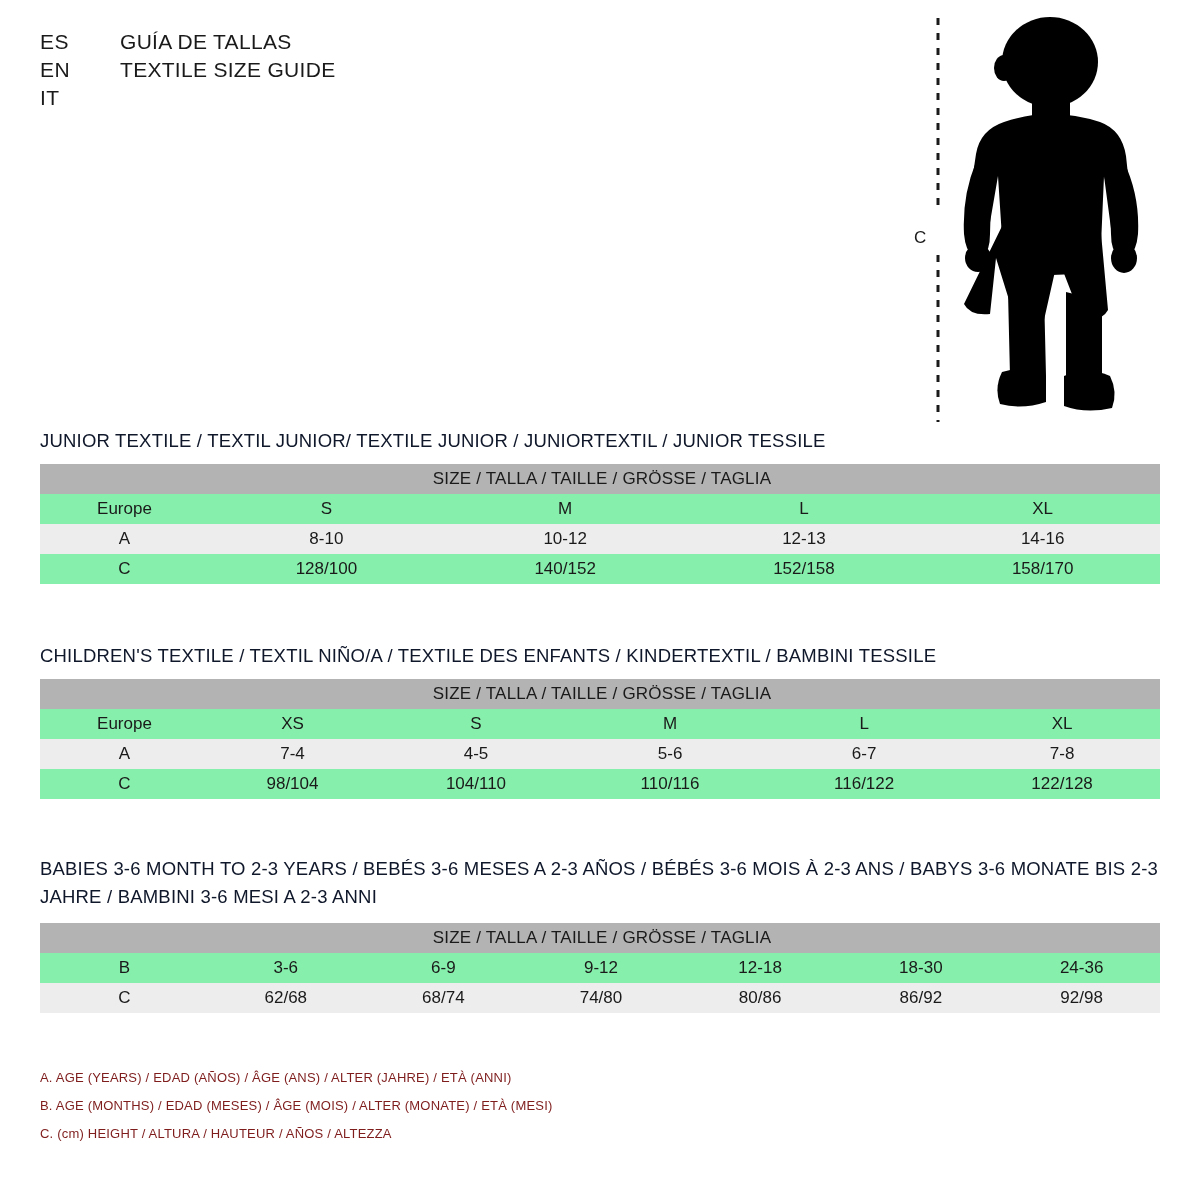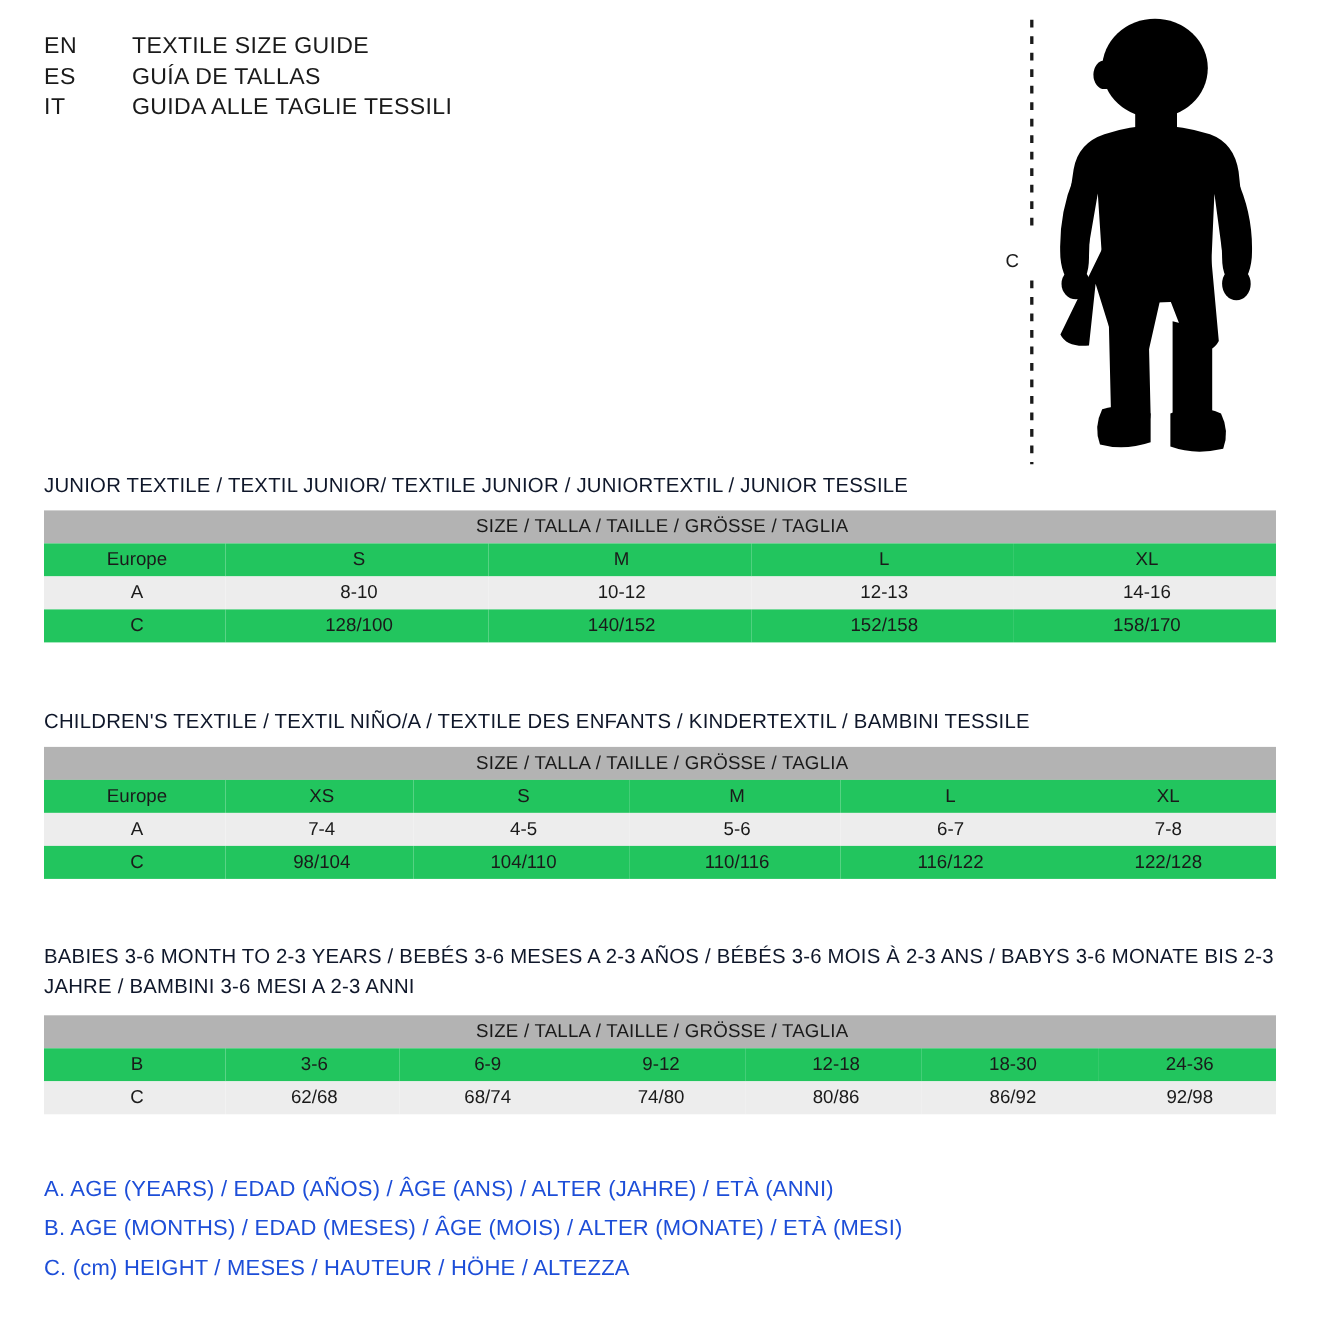--- a/index.html
+++ b/index.html
@@ -80,54 +80,53 @@
     padding: 5px 0 5px 4px;
     height: 30px;
     vertical-align: middle;
   }
   .row-head td {
     background: #b3b3b3;
     font-size: 17px;
     letter-spacing: 0.2px;
   }
   .row-alt td { background: #ededed; }
-  .row-plain td { background: #22c55e; }
+  .row-plain td { background: #86efac; }
   .cell-label { width: 165px; text-align: center; padding-left: 4px; }
   .cell-val { text-align: center; }
 
   
   .legend {
     position: absolute;
     left: 40px;
     width: 1120px;
   }
   .legend div {
-    font-size: 20px;
+    font-size: 13px;
     letter-spacing: 0.2px;
-    color: #1d4ed8;
+    color: #7f1d1d;
     margin-bottom: 13px;
   }
 </style>
 </head>
 <body>
 
 <div class="page">
 
   <div class="header">
+    <div class="hdr-row">
+      <span class="hdr-lang">ES</span>
+      <span class="hdr-text">GUÍA DE TALLAS</span>
+    </div>
     <div class="hdr-row">
       <span class="hdr-lang">EN</span>
       <span class="hdr-text">TEXTILE SIZE GUIDE</span>
     </div>
     <div class="hdr-row">
-      <span class="hdr-lang">ES</span>
-      <span class="hdr-text">GUÍA DE TALLAS</span>
-    </div>
-    <div class="hdr-row">
       <span class="hdr-lang">IT</span>
-      <span class="hdr-text">GUIDA ALLE TAGLIE TESSILI</span>
     </div>
   </div>
 
   <div class="figure">
     <svg width="280" height="420" viewBox="0 0 280 420">
 
       <line x1="38" y1="8" x2="38" y2="200" stroke="#1a1a1a" stroke-width="3" stroke-dasharray="7 8"></line>
       <line x1="38" y1="245" x2="38" y2="412" stroke="#1a1a1a" stroke-width="3" stroke-dasharray="7 8"></line>
       <g fill="#000000">
 
@@ -253,16 +252,16 @@
         <td class="cell-val">86/92</td>
         <td class="cell-val">92/98</td>
       </tr>
     </tbody>
       </table>
   </div>
 
   <div class="legend" style="top:1070px;">
     <div>A. AGE (YEARS) / EDAD (AÑOS) / ÂGE (ANS) / ALTER (JAHRE) / ETÀ (ANNI)</div>
     <div>B. AGE (MONTHS) / EDAD (MESES) / ÂGE (MOIS) / ALTER (MONATE) / ETÀ (MESI)</div>
-    <div>C. (cm) HEIGHT / MESES / HAUTEUR / HÖHE / ALTEZZA</div>
+    <div>C. (cm) HEIGHT / ALTURA / HAUTEUR / AÑOS / ALTEZZA</div>
   </div>
 
 </div>
 
 </body></html>

